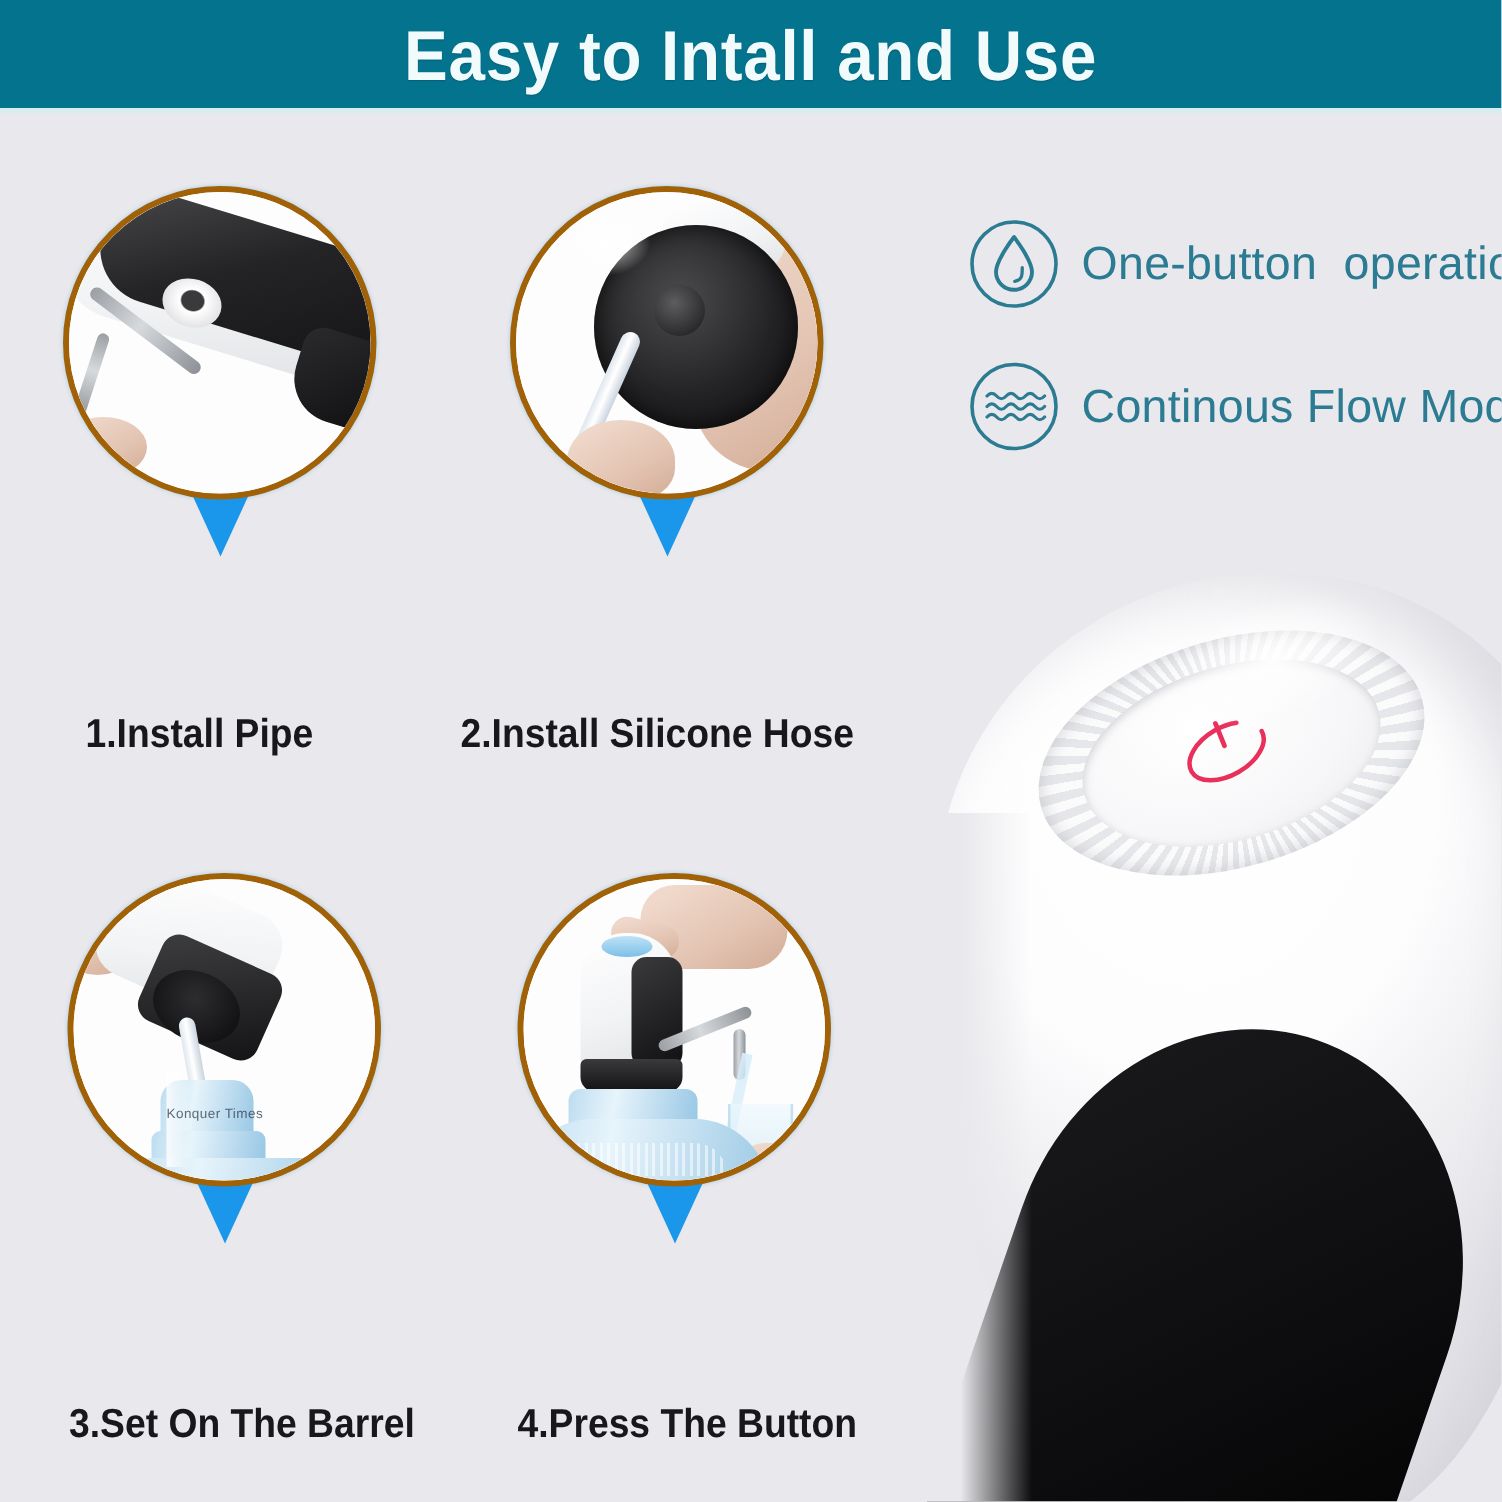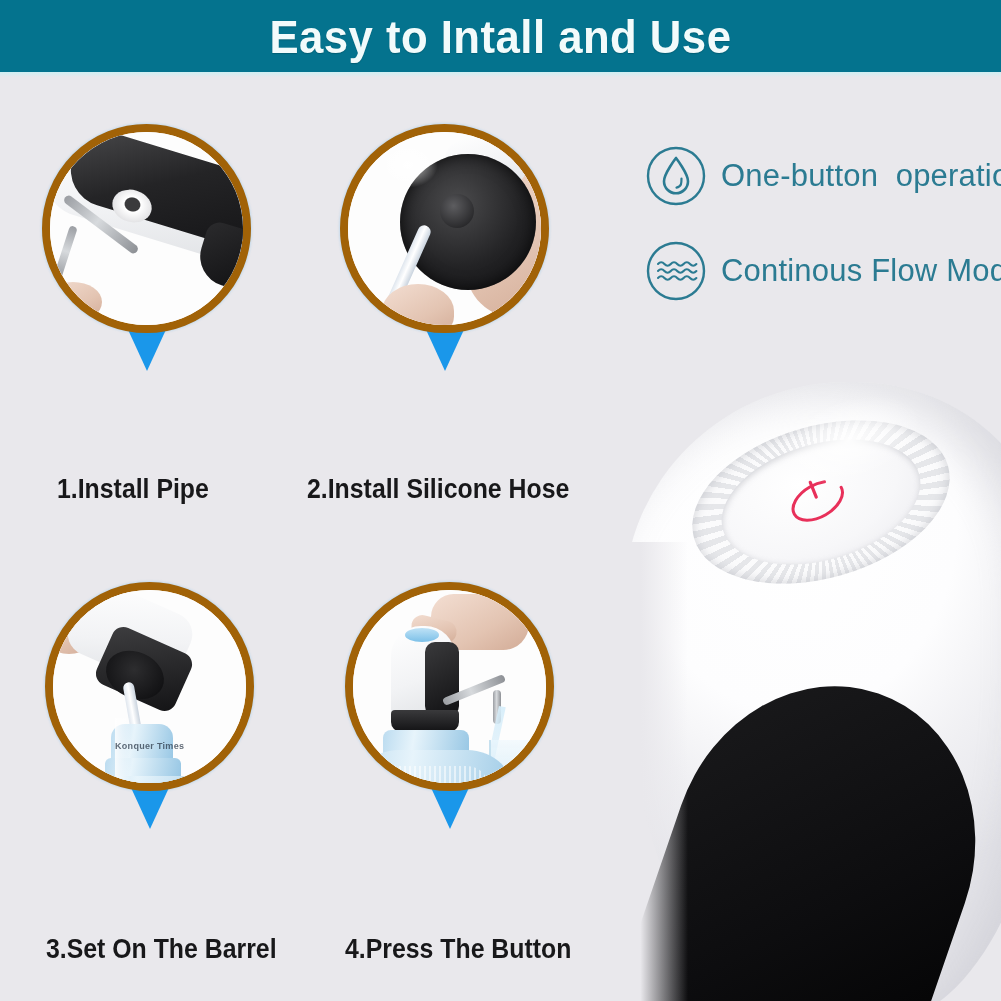--- a/index.html
+++ b/index.html
@@ -36,27 +36,26 @@
     position:absolute;left:50%;top:112px;width:0;height:0;
     transform:translateX(-50%);
     border-left:62px solid transparent;
     border-right:62px solid transparent;
     border-top:135px solid #1a97ea;
     z-index:1;
   }
   .pin .ring{
     position:absolute;left:0;top:0;width:209px;height:209px;
     border-radius:50%;
-    border:8px solid #a16207;
+    border:4px solid #a16207;
     background:#ffffff;
     box-sizing:border-box;
     overflow:hidden;
     z-index:2;
     box-shadow:0 0 3px rgba(26,151,234,.35);
-    font-weight:bold;
   }
   .photo{position:absolute;left:0;top:0;width:100%;height:100%;overflow:hidden;background:#fdfdfd;}
 
   
   .p-white{background:linear-gradient(160deg,#ffffff 0%,#f2f3f5 55%,#dfe1e4 100%);}
   .p-black{background:linear-gradient(150deg,#4a4a4c 0%,#242426 45%,#141416 100%);}
   .p-metal{background:linear-gradient(90deg,#9b9ea3,#d7dadd 45%,#8d9095);}
   .p-hose{background:linear-gradient(90deg,#dfe6ee,#ffffff 45%,#c9d3de);}
   .p-bottle{background:linear-gradient(100deg,#bcdcf0,#e7f4fb 35%,#96c6e4 100%);}
   .p-skin{background:linear-gradient(150deg,#f3ded2,#e3c4b2 60%,#d2ab96);}

